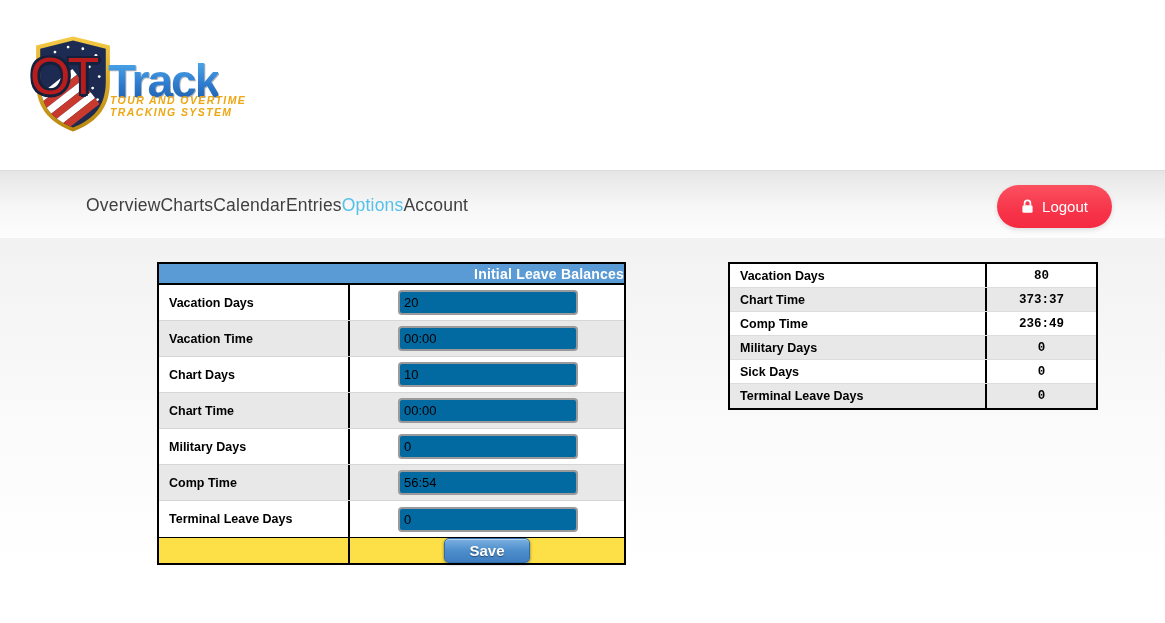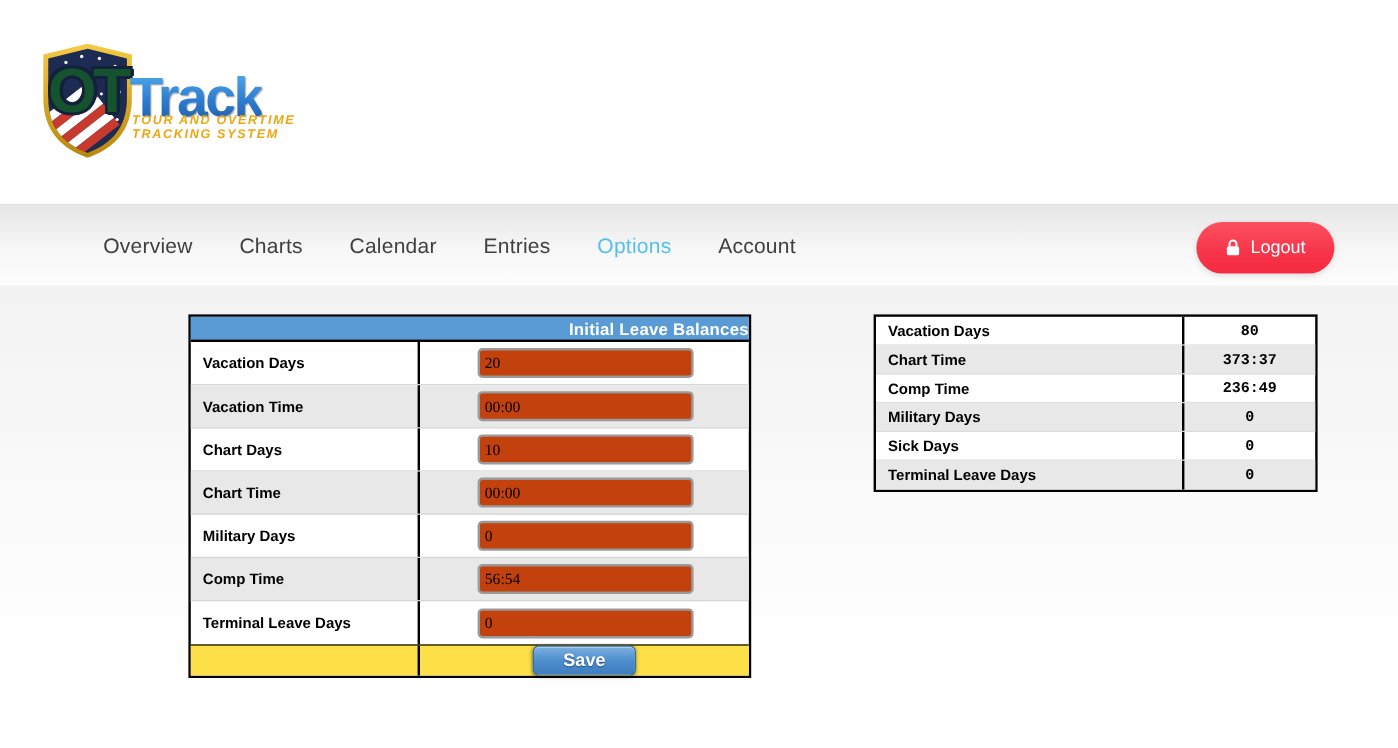--- a/index.html
+++ b/index.html
@@ -9,23 +9,23 @@
     background: #ffffff;
     position: relative;
     overflow: hidden;
   }
 
   
   .header { position: absolute; top: 0; left: 0; width: 1165px; height: 170px; background: #fff; }
   .logo { position: absolute; left: 30px; top: 28px; width: 250px; height: 112px; cursor: pointer; }
   .logo-shield { position: absolute; left: 2px; top: 6px; }
   .logo-ot {
-    position: absolute; left: 10px; top: 18px;
-    font-size: 52px; font-weight: bold; letter-spacing: -3px;
-    color: #14532d;
+    position: absolute; left: 0; top: 18px;
+    font-size: 52px; font-weight: normal; letter-spacing: -3px;
+    color: #b91c1c;
     text-shadow: 2px 2px 0 #14213d, -2px 2px 0 #14213d, 2px -2px 0 #14213d,
                  -2px -2px 0 #14213d, 0 3px 0 #14213d, 3px 0 0 #14213d;
   }
   .logo-track {
     position: absolute; left: 78px; top: 26px;
     font-size: 46px; font-weight: bold; letter-spacing: -2px;
     background: linear-gradient(180deg, #55b5f0 0%, #2e7cd0 55%, #1a569f 100%);
     -webkit-background-clip: text; background-clip: text;
     color: transparent;
     text-shadow: none;
@@ -39,21 +39,21 @@
   }
 
   
   .nav {
     position: absolute; top: 170px; left: 0; width: 1165px; height: 68px;
     background: linear-gradient(180deg, #e6e6e6 0%, #f7f7f7 55%, #fdfdfd 100%);
     border-top: 1px solid #dddddd;
   }
   .nav-items {
     position: absolute; left: 86px; top: 0; height: 68px;
-    display: flex; align-items: center; gap: 39px;
+    display: flex; align-items: center; 
   }
   .nav-item {
     font-size: 17.5px; color: #3f3f3f; text-decoration: none; cursor: pointer;
     letter-spacing: 0.2px;
   }
   .nav-item.active { color: #54c1e8; }
   .logout-btn {
     position: absolute; right: 53px; top: 14px;
     width: 115px; height: 43px; border: none; border-radius: 22px;
     background: linear-gradient(180deg, #fb5060 0%, #f73449 60%, #f52a41 100%);
@@ -81,22 +81,22 @@
   .t1-row:nth-child(even) { background: #e8e8e8; }
   .t1-row:last-of-type { border-bottom: none; }
   .t1-label {
     width: 191px; height: 100%; border-right: 2px solid #000;
     display: flex; align-items: center; padding-left: 10px;
     font-size: 12.5px; font-weight: bold; color: #000;
   }
   .t1-value-cell { flex: 1; height: 100%; display: flex; align-items: center; }
   .t1-input {
     margin-left: 48px; width: 180px; height: 25px;
-    background: #c2410c; border: 2px solid #9a9a9a; border-radius: 4px;
-    font-family: Liberation Serif, serif; font-size: 13px; color: #000;
+    background: #0369a1; border: 2px solid #9a9a9a; border-radius: 4px;
+    font-family: Liberation Sans, sans-serif; font-size: 13px; color: #000;
     padding: 0 4px;
   }
   .t1-footer {
     height: 26px; background: #fde047; border-top: 1px solid #000;
     display: flex; align-items: center;
   }
   .t1-footer-left { width: 191px; height: 100%; border-right: 2px solid #000; }
   .t1-footer-right { flex: 1; display: flex; justify-content: center; }
   .save-btn {
     width: 86px; height: 25px; border-radius: 5px;

